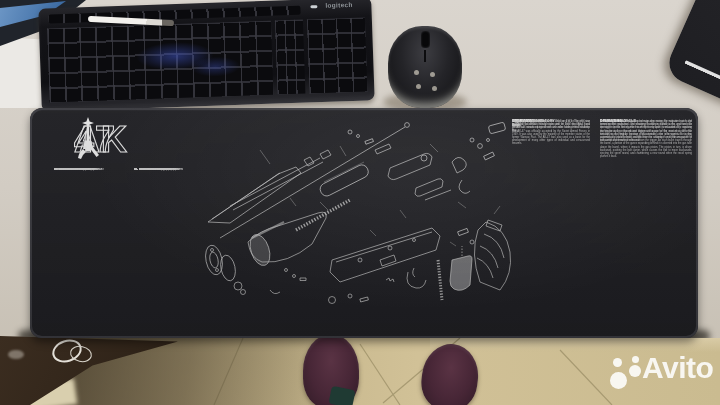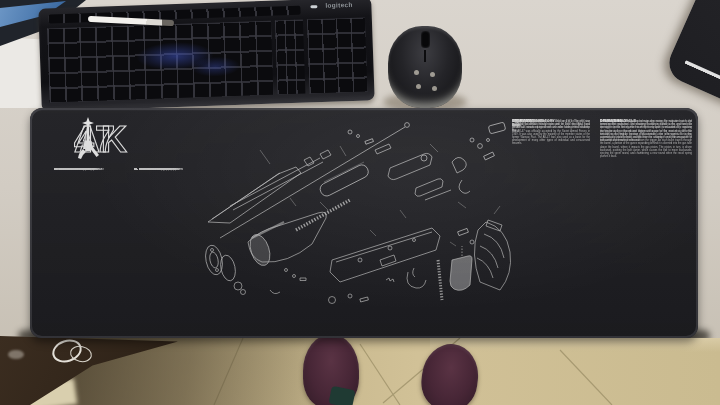--- a/index.html
+++ b/index.html
@@ -465,14 +465,21 @@
       <div class="sec-h">OPERATING CYCLE</div>
       <p class="para">To fire, the operator inserts a loaded magazine, moves the selector lever to the lowest position, pulls back and releases the charging handle, aims, and then pulls the trigger. In this setting, the firearm fires only once (semi-automatic), requiring the trigger to be released and depressed again for the next shot. With the selector in the middle position (full-automatic), the rifle continues to fire, automatically cycling fresh rounds into the chamber, until the magazine is exhausted or pressure is released from the trigger. As each bullet travels through the barrel, a portion of the gases expanding behind it is diverted into the gas tube above the barrel, where it impacts the gas piston. The piston, in turn, is driven backward, pushing the bolt carrier, which causes the bolt to move backwards, ejecting the spent round, and chambering a new round when the recoil spring pushes it back.</p>
       <div class="sec-gap"></div>
       <div class="sec-h">DISASSEMBLY</div>
       <p class="para">Dismantling the rifle involves the operator depressing the magazine catch and removing the magazine. The charging handle is pulled to the rear and the operator inspects the chamber to verify the weapon is unloaded. The operator pushes forward on the retainer button at the rear of the receiver cover while simultaneously lifting up the rear of the receiver cover to remove it. The spring assembly is pushed forward and lifted from its raceway, then withdrawn out of the bolt carrier and removed to the rear.</p>
     </div>
 
     <div class="pad-sheen"></div>
   </div>
 
+  <div class="avito">
+    <div class="av-dot" style="left:44px;top:20px;width:17px;height:17px"></div>
+    <div class="av-dot" style="left:47px;top:6px;width:9px;height:9px"></div>
+    <div class="av-dot" style="left:63px;top:13px;width:12px;height:12px"></div>
+    <div class="av-dot" style="left:66px;top:4px;width:7px;height:7px"></div>
+    <div class="av-text">Avito</div>
+  </div>
 
 </div>
 
 </body></html>

